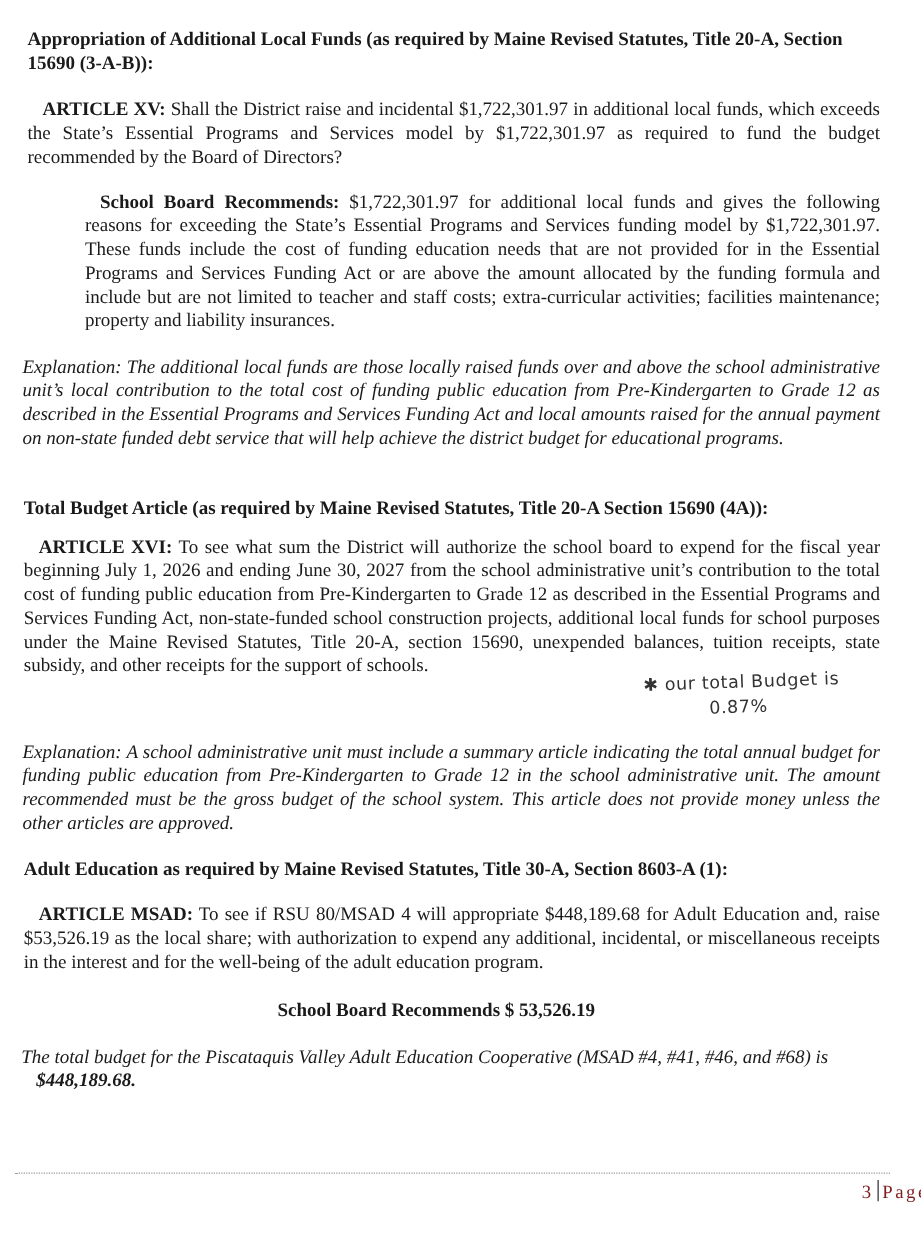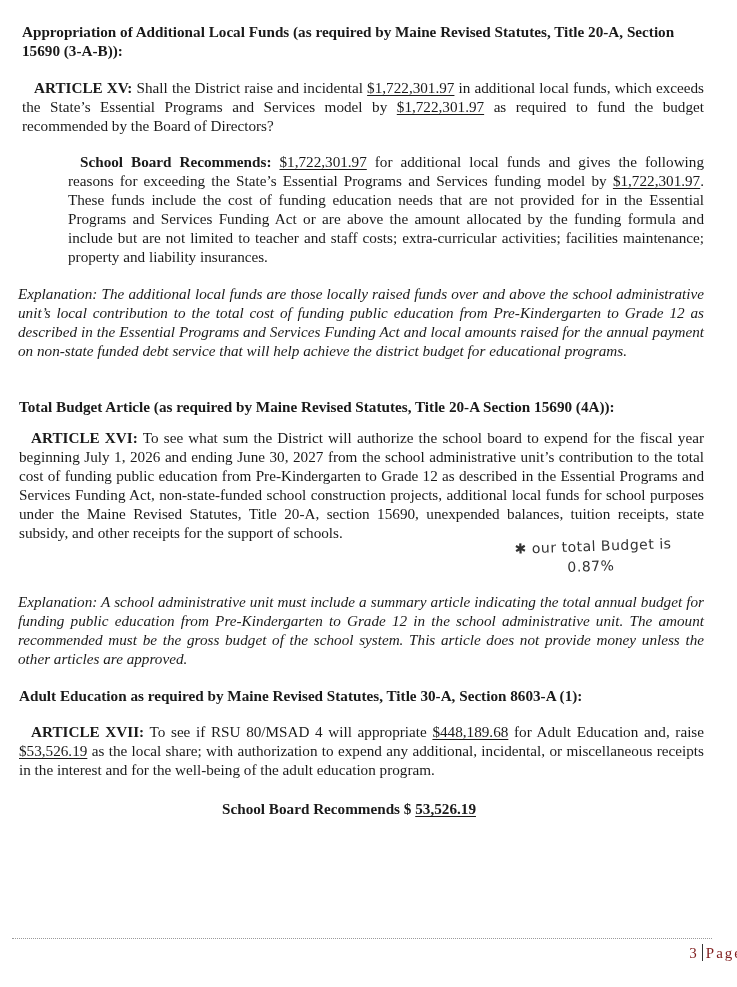--- a/index.html
+++ b/index.html
@@ -27,21 +27,21 @@
     .block {
       position: absolute;
       text-align: justify;
     }
     .heading {
       font-weight: bold;
       text-align: left;
     }
     .italic { font-style: italic; }
     .bold { font-weight: bold; margin-left: 12px; }
-    .u { text-decoration: underline; text-underline-offset: 2px; }
+    .u { text-underline-offset: 2px; }
 
     #sec1-heading { left: 22px; top: 22px; width: 682px; }
     #art15 { left: 22px; top: 78px; width: 682px; }
     #art15-rec { left: 68px; top: 152px; width: 636px; }
     #art15-expl { left: 18px; top: 284px; width: 686px; }
     #sec2-heading { left: 19px; top: 397px; width: 685px; }
     #art16 { left: 19px; top: 428px; width: 685px; }
     #art16-rec { left: 210px; top: 555px; width: 300px; text-align: left; }
     #handnote {
       position: absolute;
@@ -110,26 +110,29 @@
   <div id="handnote">
     <span>✱ our total Budget is</span>
     <span class="line2">0.87%</span>
   </div>
 
   <div id="art16-expl" class="block italic">Explanation: A school administrative unit must include a summary article indicating the total annual budget for funding public education from Pre-Kindergarten to Grade 12 in the school administrative unit. The amount recommended must be the gross budget of the school system. This article does not provide money unless the other articles are approved.</div>
 
   <div id="sec3-heading" class="block heading">Adult Education as required by Maine Revised Statutes, Title 30-A, Section 8603-A (1):</div>
 
   <div id="art17" class="block">
-    <span class="bold">ARTICLE XVII:</span><span>  To see if RSU 80/MSAD 4 will appropriate </span><span class="u">$448,189.68</span><span> for Adult Education and, raise </span><span class="u">$53,526.19</span><span> as the local share; with authorization to expend any additional, incidental, or miscellaneous receipts in the interest and for the well-being of the adult education program.</span>
+    <span class="bold">ARTICLE MSAD:</span><span>  To see if RSU 80/MSAD 4 will appropriate </span><span class="u">$448,189.68</span><span> for Adult Education and, raise </span><span class="u">$53,526.19</span><span> as the local share; with authorization to expend any additional, incidental, or miscellaneous receipts in the interest and for the well-being of the adult education program.</span>
   </div>
 
   <div id="art17-rec" class="block bold">
     <span>School Board Recommends $ </span><span class="u">53,526.19</span>
   </div>
 
+  <div id="adult-total" class="block italic">
+    <span>The total budget for the Piscataquis Valley Adult Education Cooperative (MSAD #4, #41, #46, and #68) is </span><span class="bold">$448,189.68.</span>
+  </div>
 
   <div id="footer-rule"></div>
   <div id="page-number">
     <span>3</span><span class="bar"></span><span>Page</span>
   </div>
 
 </div>
 
 </body></html>

